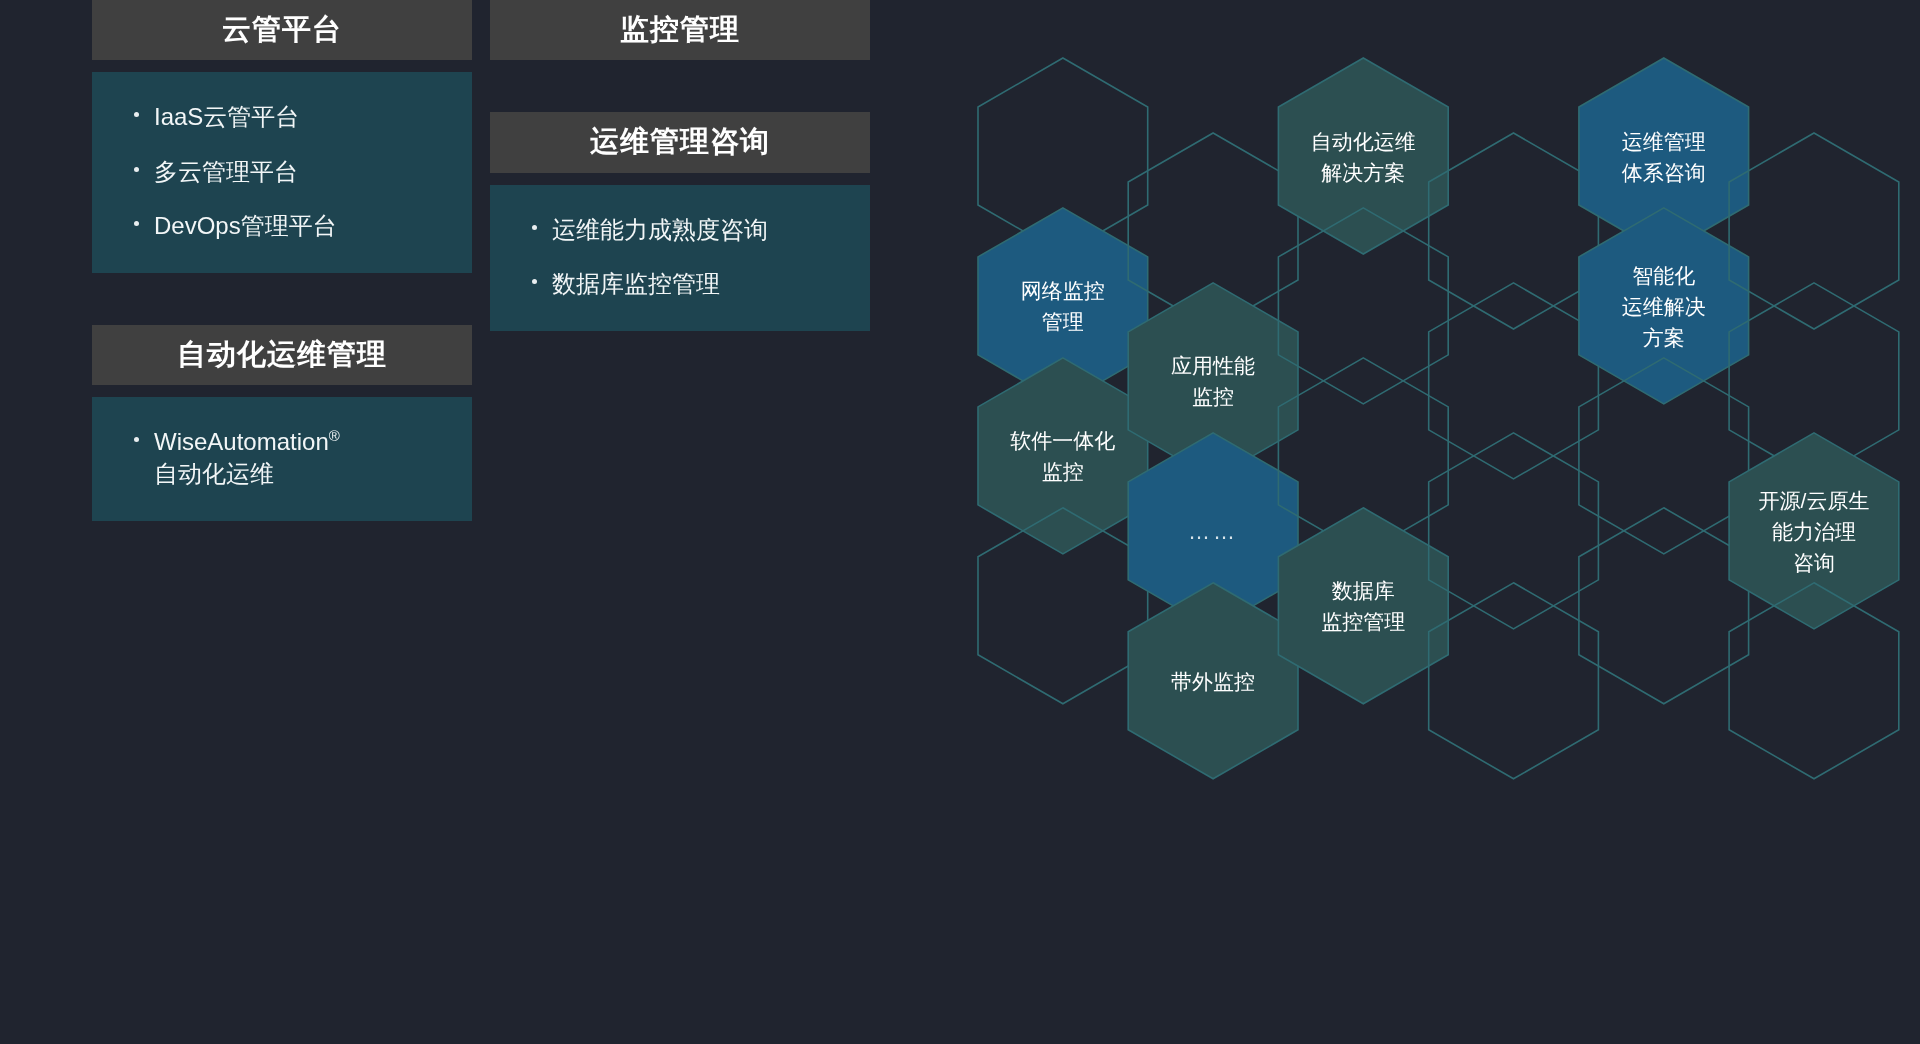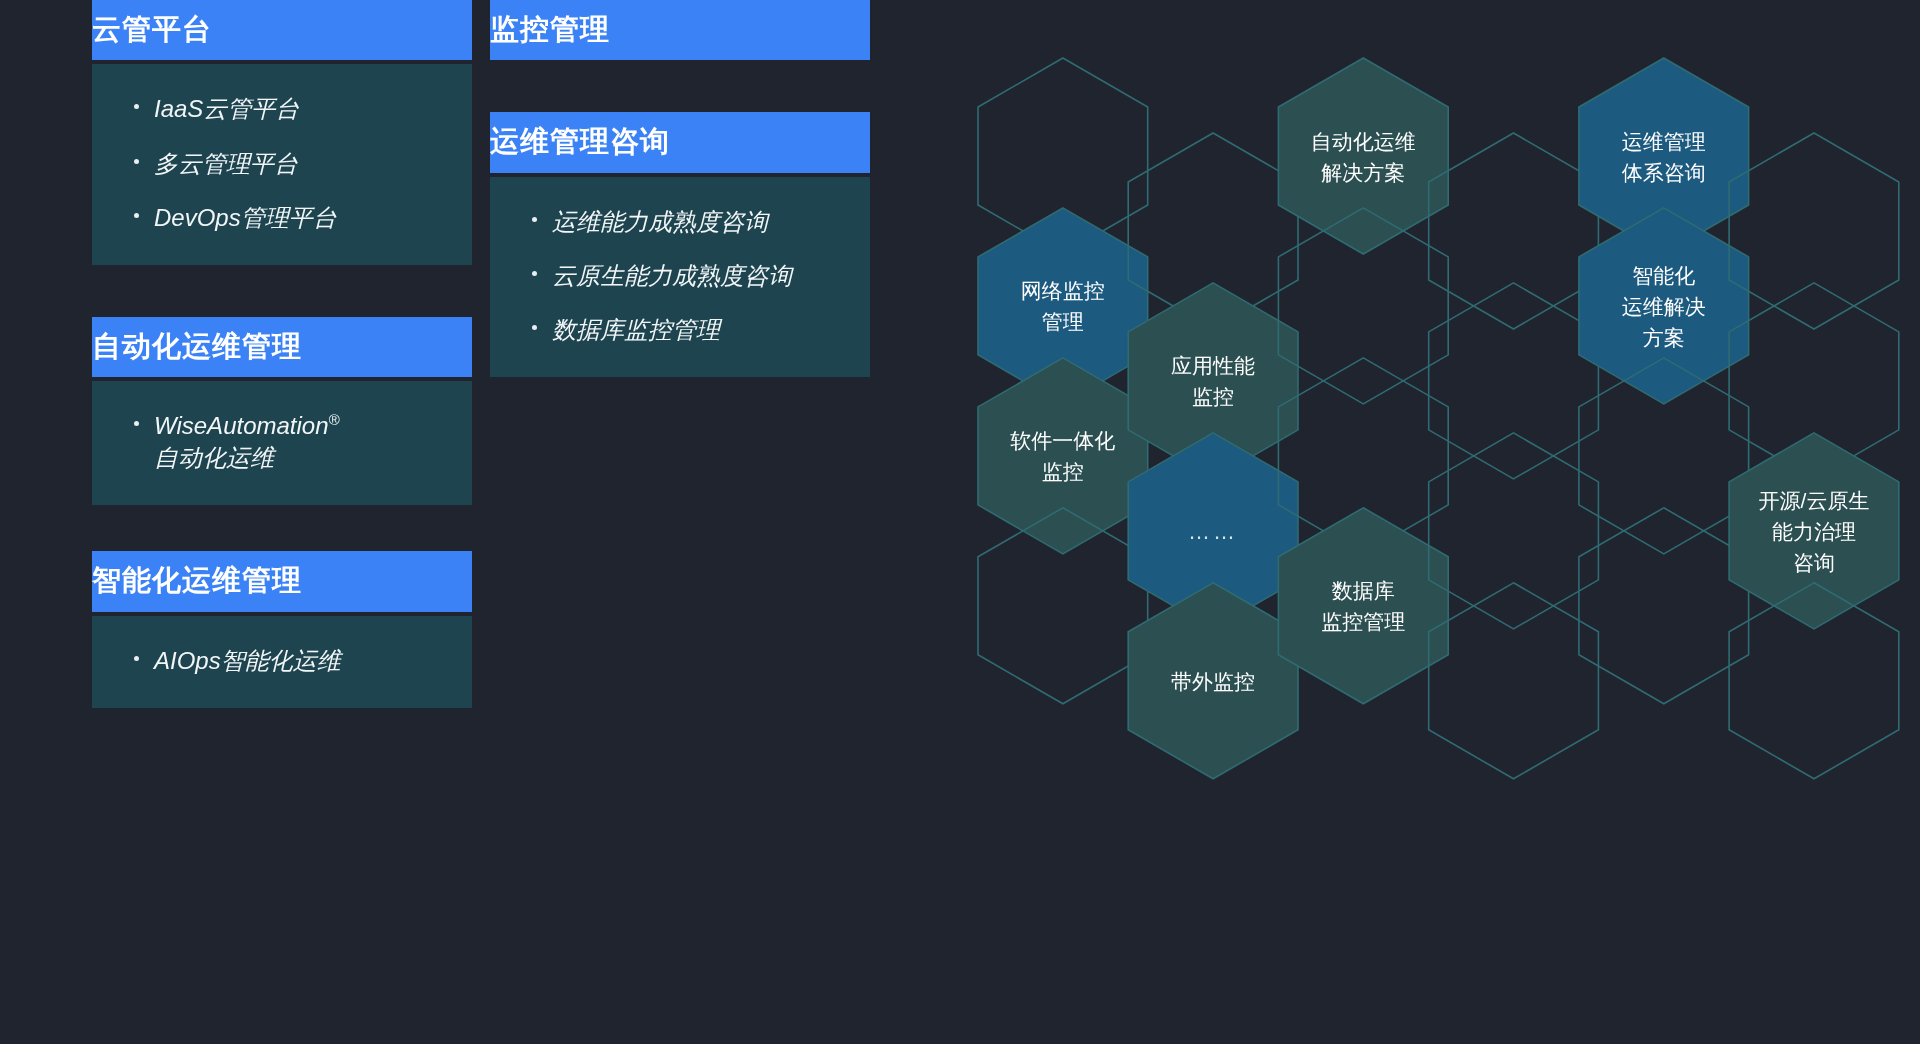--- a/index.html
+++ b/index.html
@@ -14,32 +14,32 @@
   
   .cards{
     position:absolute;left:0;top:0;width:880px;height:1044px;
   }
   .col{position:absolute;top:0;width:380px;}
   .col-a{left:92px;}
   .col-b{left:490px;}
 
   .card{margin-bottom:0;}
   .card-head{
-    background:#3b82f6;
+    background:#404040;
     color:#ffffff;
     font-size:29px;font-weight:bold;
+    text-align:center;
     letter-spacing:1px;
     padding:13px 0 14px 0;
     line-height:1.15;
   }
   .card-body{
     background:#1e4450;
     padding:18px 0 20px 0;
-    margin-top:4px;
-    font-style:italic;
+    margin-top:12px;
   }
   .card-body ul{list-style:none;margin:0;padding:0;}
   .card-body li{
     position:relative;
     color:#f2f6f7;
     font-size:24px;
     line-height:1.34;
     padding:11px 22px 11px 62px;
   }
   .card-body li::before{
@@ -99,45 +99,36 @@
             <li>
               <span>WiseAutomation</span><sup>®</sup><br>
               <span>自动化运维</span>
             </li>
           </ul>
         </div>
       </div>
 
       <div class="gap-md"></div>
 
-      <div class="card">
-        <div class="card-head">智能化运维管理</div>
-        <div class="card-body">
-          <ul>
-            <li>AIOps智能化运维</li>
-          </ul>
-        </div>
-      </div>
 
     </div>
 
     <div class="col col-b">
 
       <div class="card">
         <div class="card-head">监控管理</div>
       </div>
 
       <div class="gap-lg"></div>
 
       <div class="card">
         <div class="card-head">运维管理咨询</div>
         <div class="card-body">
           <ul>
             <li class="wide">运维能力成熟度咨询</li>
-            <li class="wide">云原生能力成熟度咨询</li>
             <li class="wide">数据库监控管理</li>
           </ul>
         </div>
       </div>
 
     </div>
 
   </div>
 
   <div id="hexwrap">

